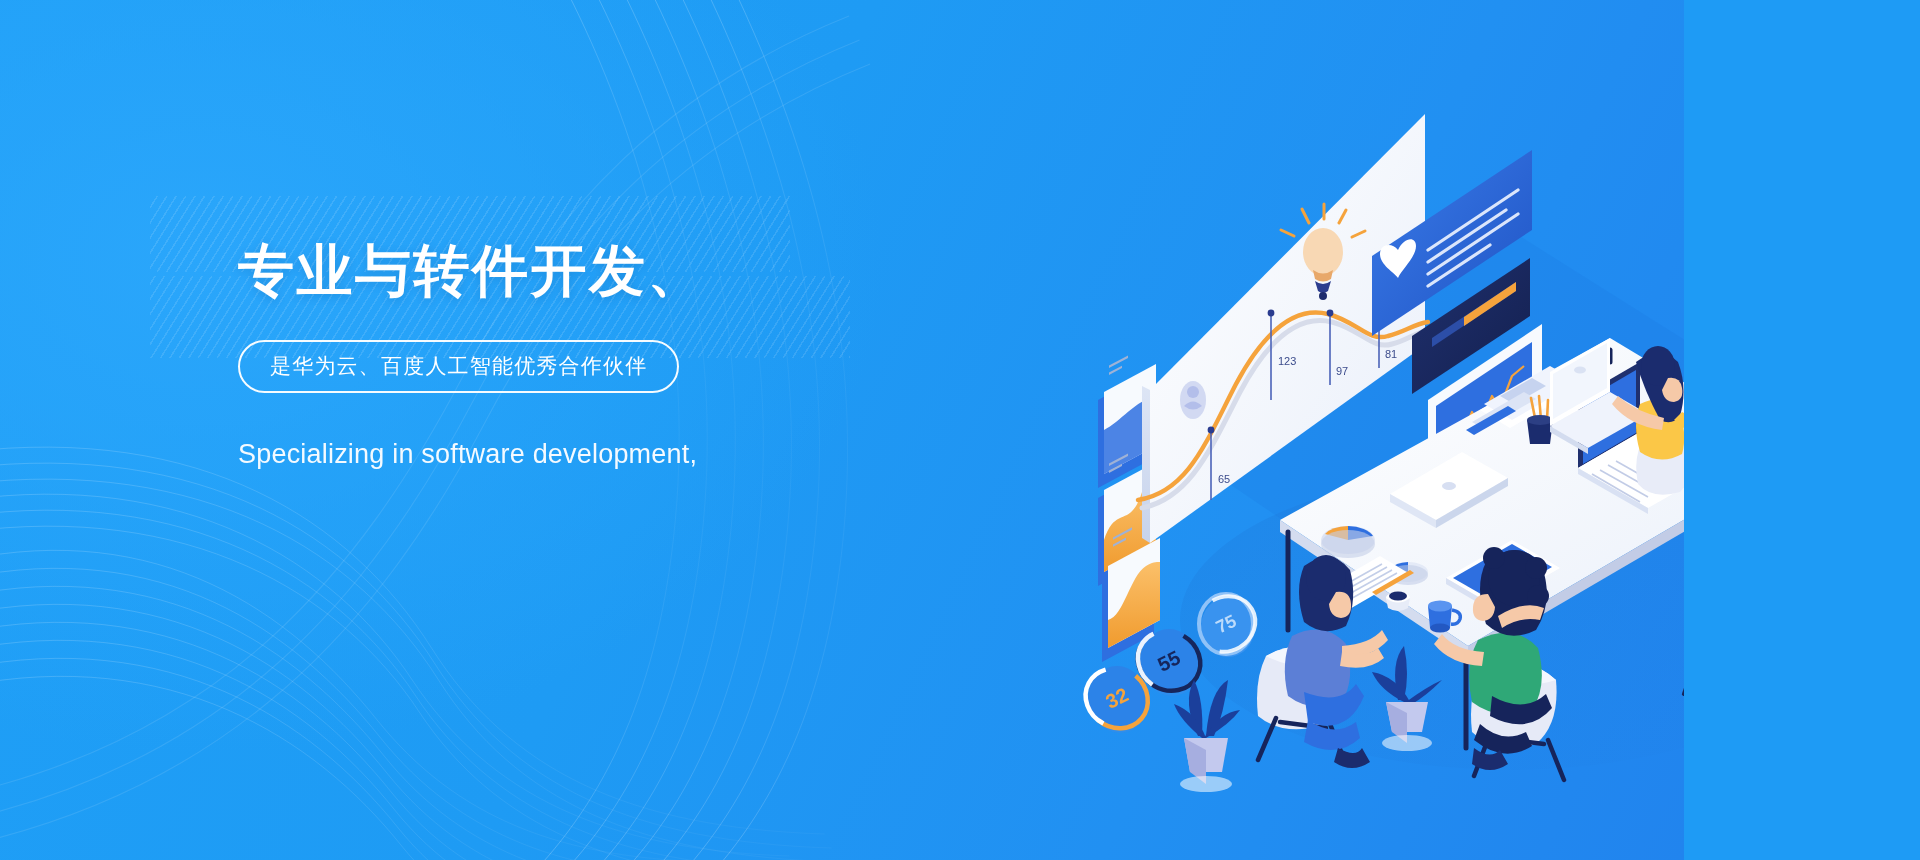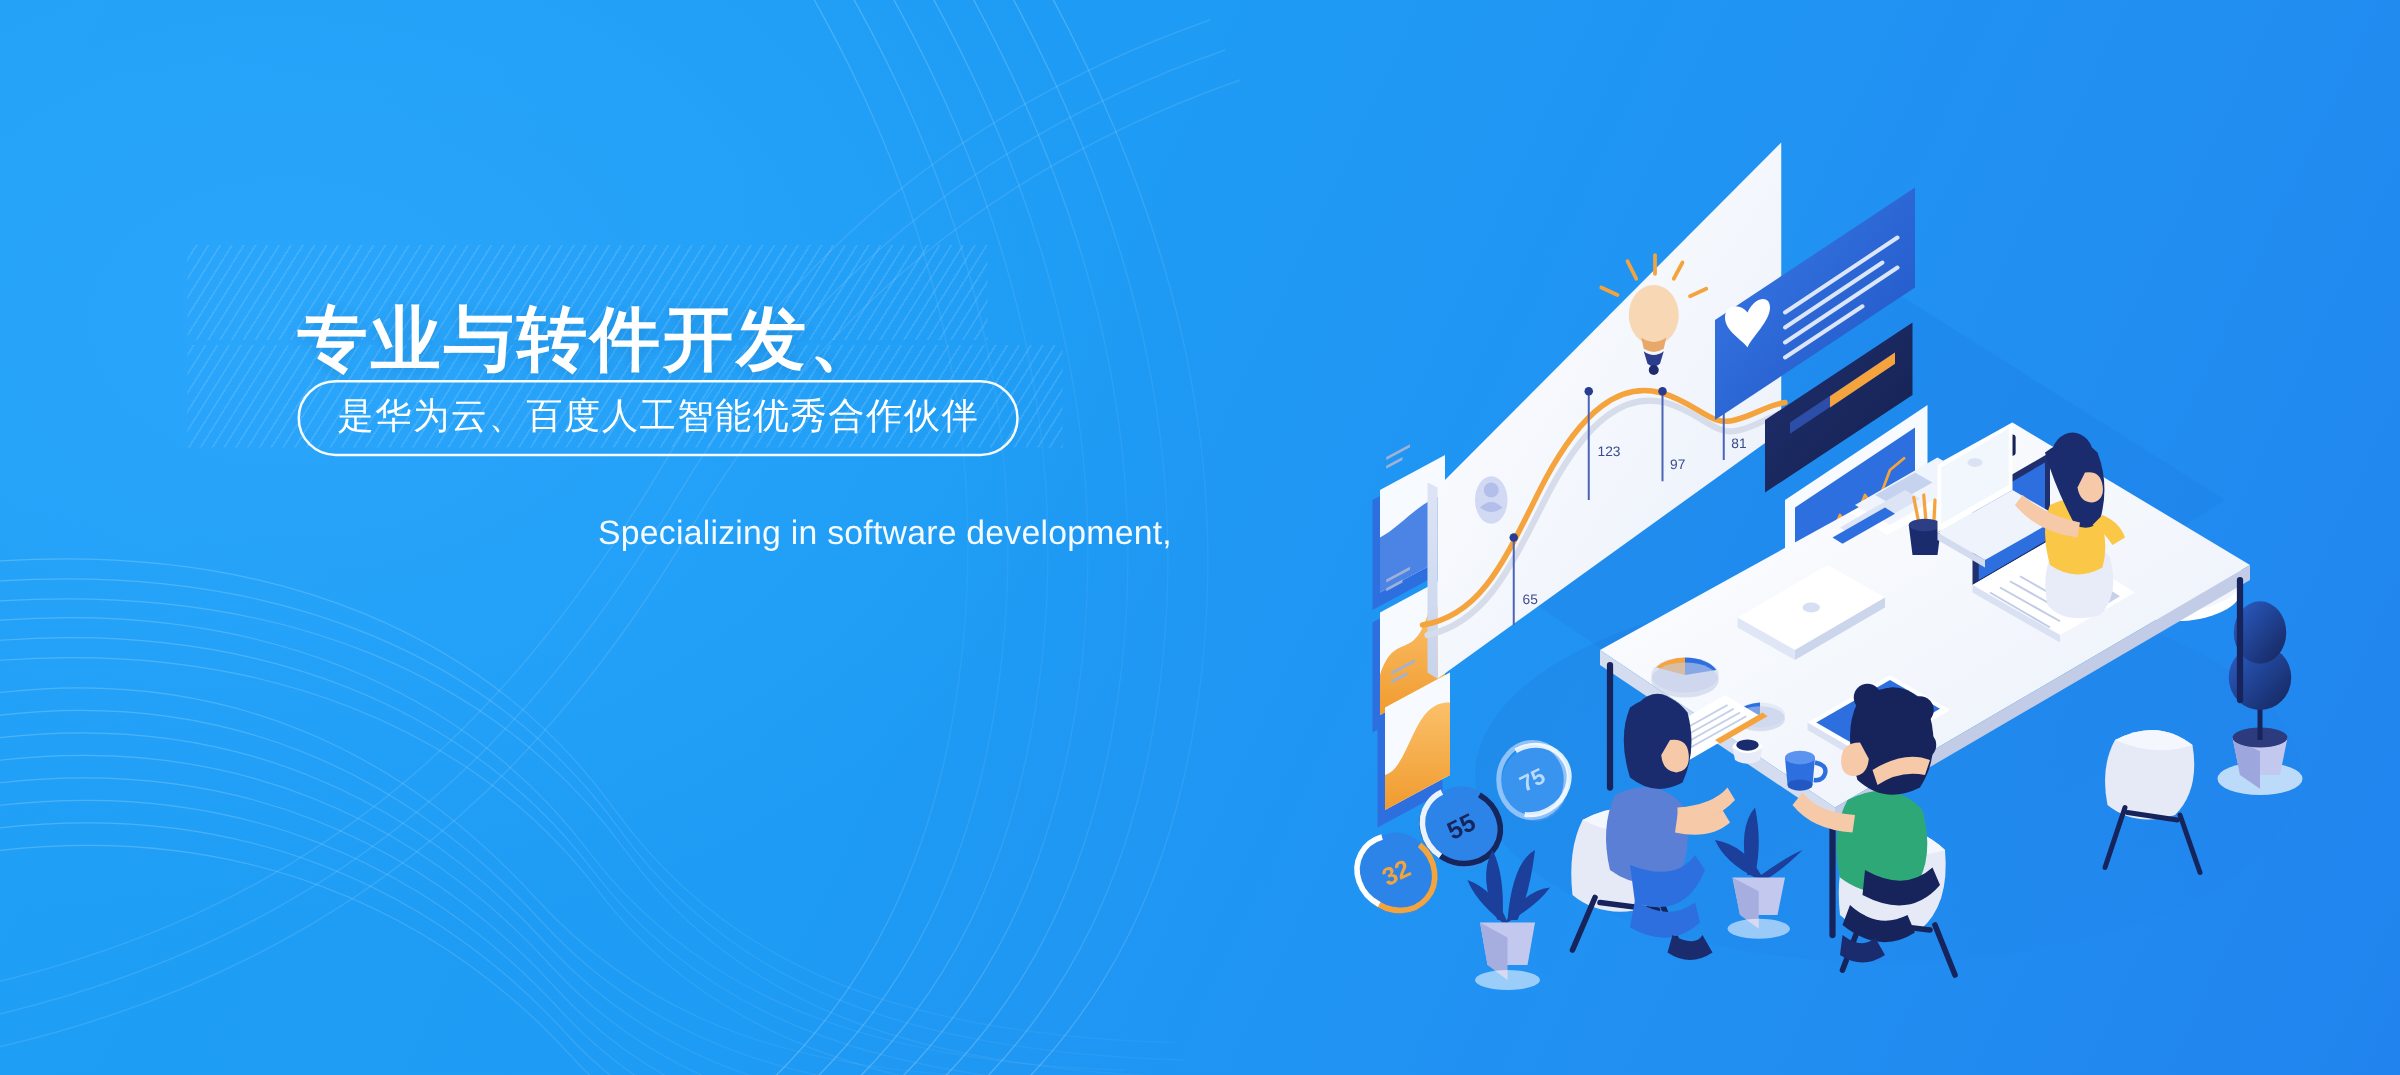--- a/index.html
+++ b/index.html
@@ -6,21 +6,21 @@
   * { margin:0; padding:0; box-sizing:border-box; }
   html,body { width:1920px; height:860px; overflow:hidden; }
   body {
     font-family:"Liberation Sans","DejaVu Sans",sans-serif;
     background:#1E9BF5;
   }
 
   
   #banner {
     position:relative;
-    width:1920px; height:860px;
+    width:1684px; height:860px;
     overflow:hidden;
     background:
       radial-gradient(ellipse 1100px 800px at 12% 30%, #2AA6FB 0%, rgba(42,166,251,0) 62%),
       linear-gradient(115deg,#1FA0F7 0%, #1E9BF4 42%, #2190F2 72%, #2184EE 100%);
   }
 
   
   .wavefield { position:absolute; inset:0; pointer-events:none; }
   .wavefield svg { display:block; width:100%; height:100%; }
 
@@ -47,39 +47,40 @@
     font-weight:bold;
     line-height:1.18;
     letter-spacing:2.5px;
     text-shadow:0 2px 10px rgba(10,60,120,.18);
     white-space:nowrap;
   }
   .headline .ln { display:block; }
 
   .pill {
     display:inline-block;
+    margin-top:36px;
     padding:13px 30px 15px;
     border:2px solid rgba(255,255,255,.96);
     border-radius:40px;
     color:#FFFFFF;
-    font-size:29px;
+    font-size:21px;
     letter-spacing:1.2px;
     line-height:1;
     white-space:nowrap;
   }
 
   .sub {
     margin-top:42px;
     color:#F4FAFF;
     font-size:27px;
     line-height:1.42;
     letter-spacing:.2px;
     white-space:nowrap;
   }
-  .sub .ln { display:block;text-align:center; }
+  .sub .ln { display:block; }
 
   
   .illo { position:absolute; left:1080px; top:100px; width:830px; height:660px; }
   .illo svg { display:block; width:100%; height:100%; overflow:visible; }
 </style>
 </head>
 <body>
 
 <div id="banner">
 

